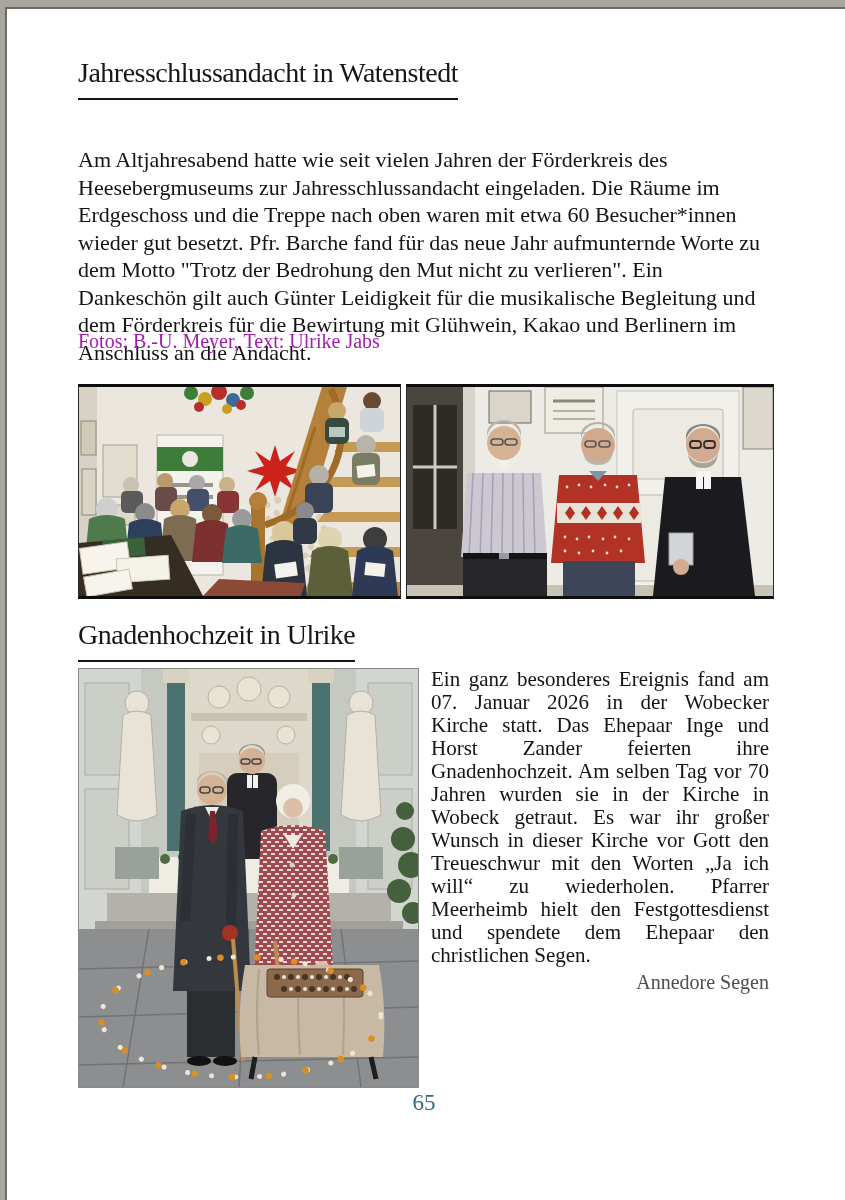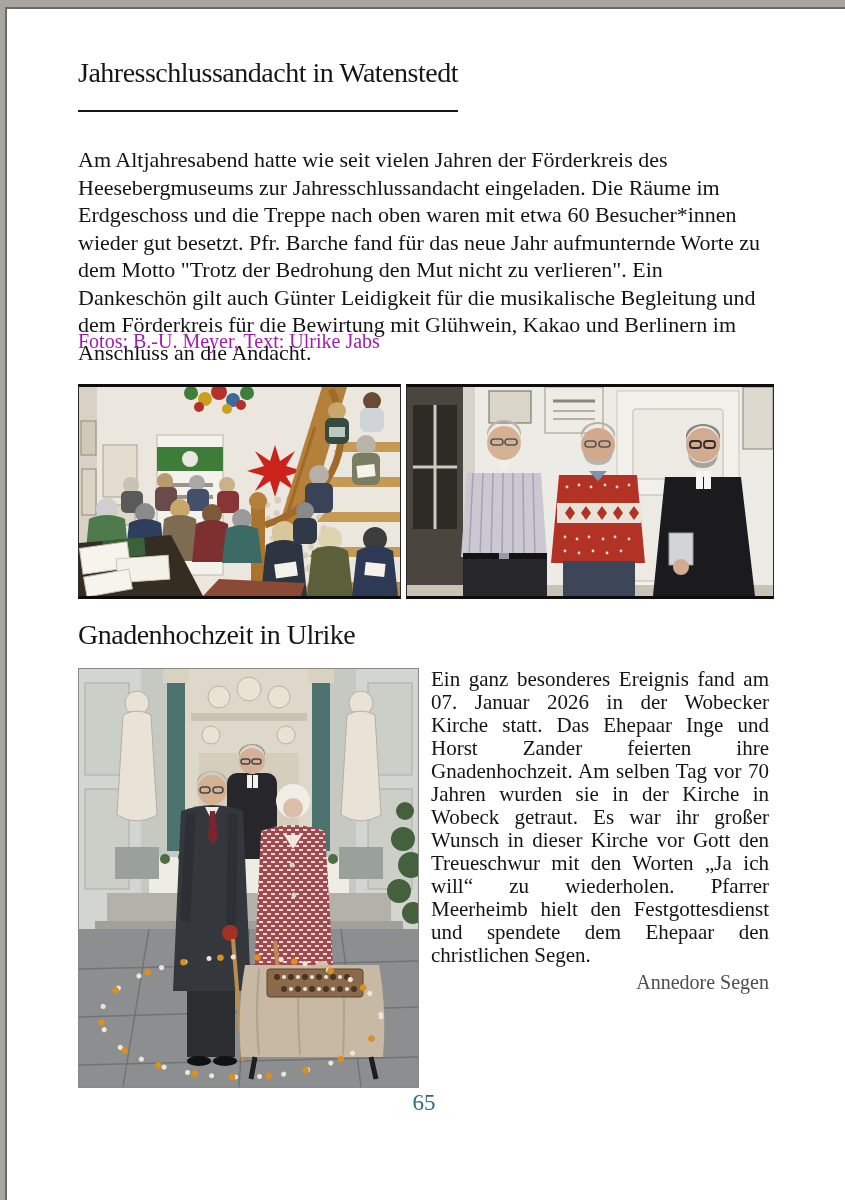--- a/index.html
+++ b/index.html
@@ -9,21 +9,21 @@
   }
   .scan-top-strip{position:absolute;left:0;top:0;width:845px;height:7px;background:#a8a69e;}
   .scan-left-strip{position:absolute;left:0;top:0;width:5px;height:1200px;background:#a8a69e;}
   .scan-top-border{position:absolute;left:5px;top:7px;width:840px;height:2px;background:#6b6a64;}
   .scan-left-border{position:absolute;left:5px;top:7px;width:2px;height:1193px;background:#6b6a64;}
 
   .title{
     position:absolute;left:78px;font-family:cursive;font-size:28px;line-height:34px;
     color:#161616;letter-spacing:-0.5px;white-space:nowrap;
   }
-  .title .u{display:inline-block;border-bottom:2px solid #161616;padding-bottom:20px;}
+  .title .u{display:inline-block;border-bottom:2px solid #161616;padding-bottom:8px;}
   .title1{top:56px;}
   .title2{top:618px;}
 
   .body1{
     position:absolute;left:78px;top:106px;width:682px;
     font-size:22px;line-height:27.5px;text-align:left;color:#141414;margin-top:40px;
   }
   .credits{
     position:absolute;left:78px;top:330px;width:600px;
     font-family:cursive;font-size:20px;color:#a21caf;white-space:nowrap;

